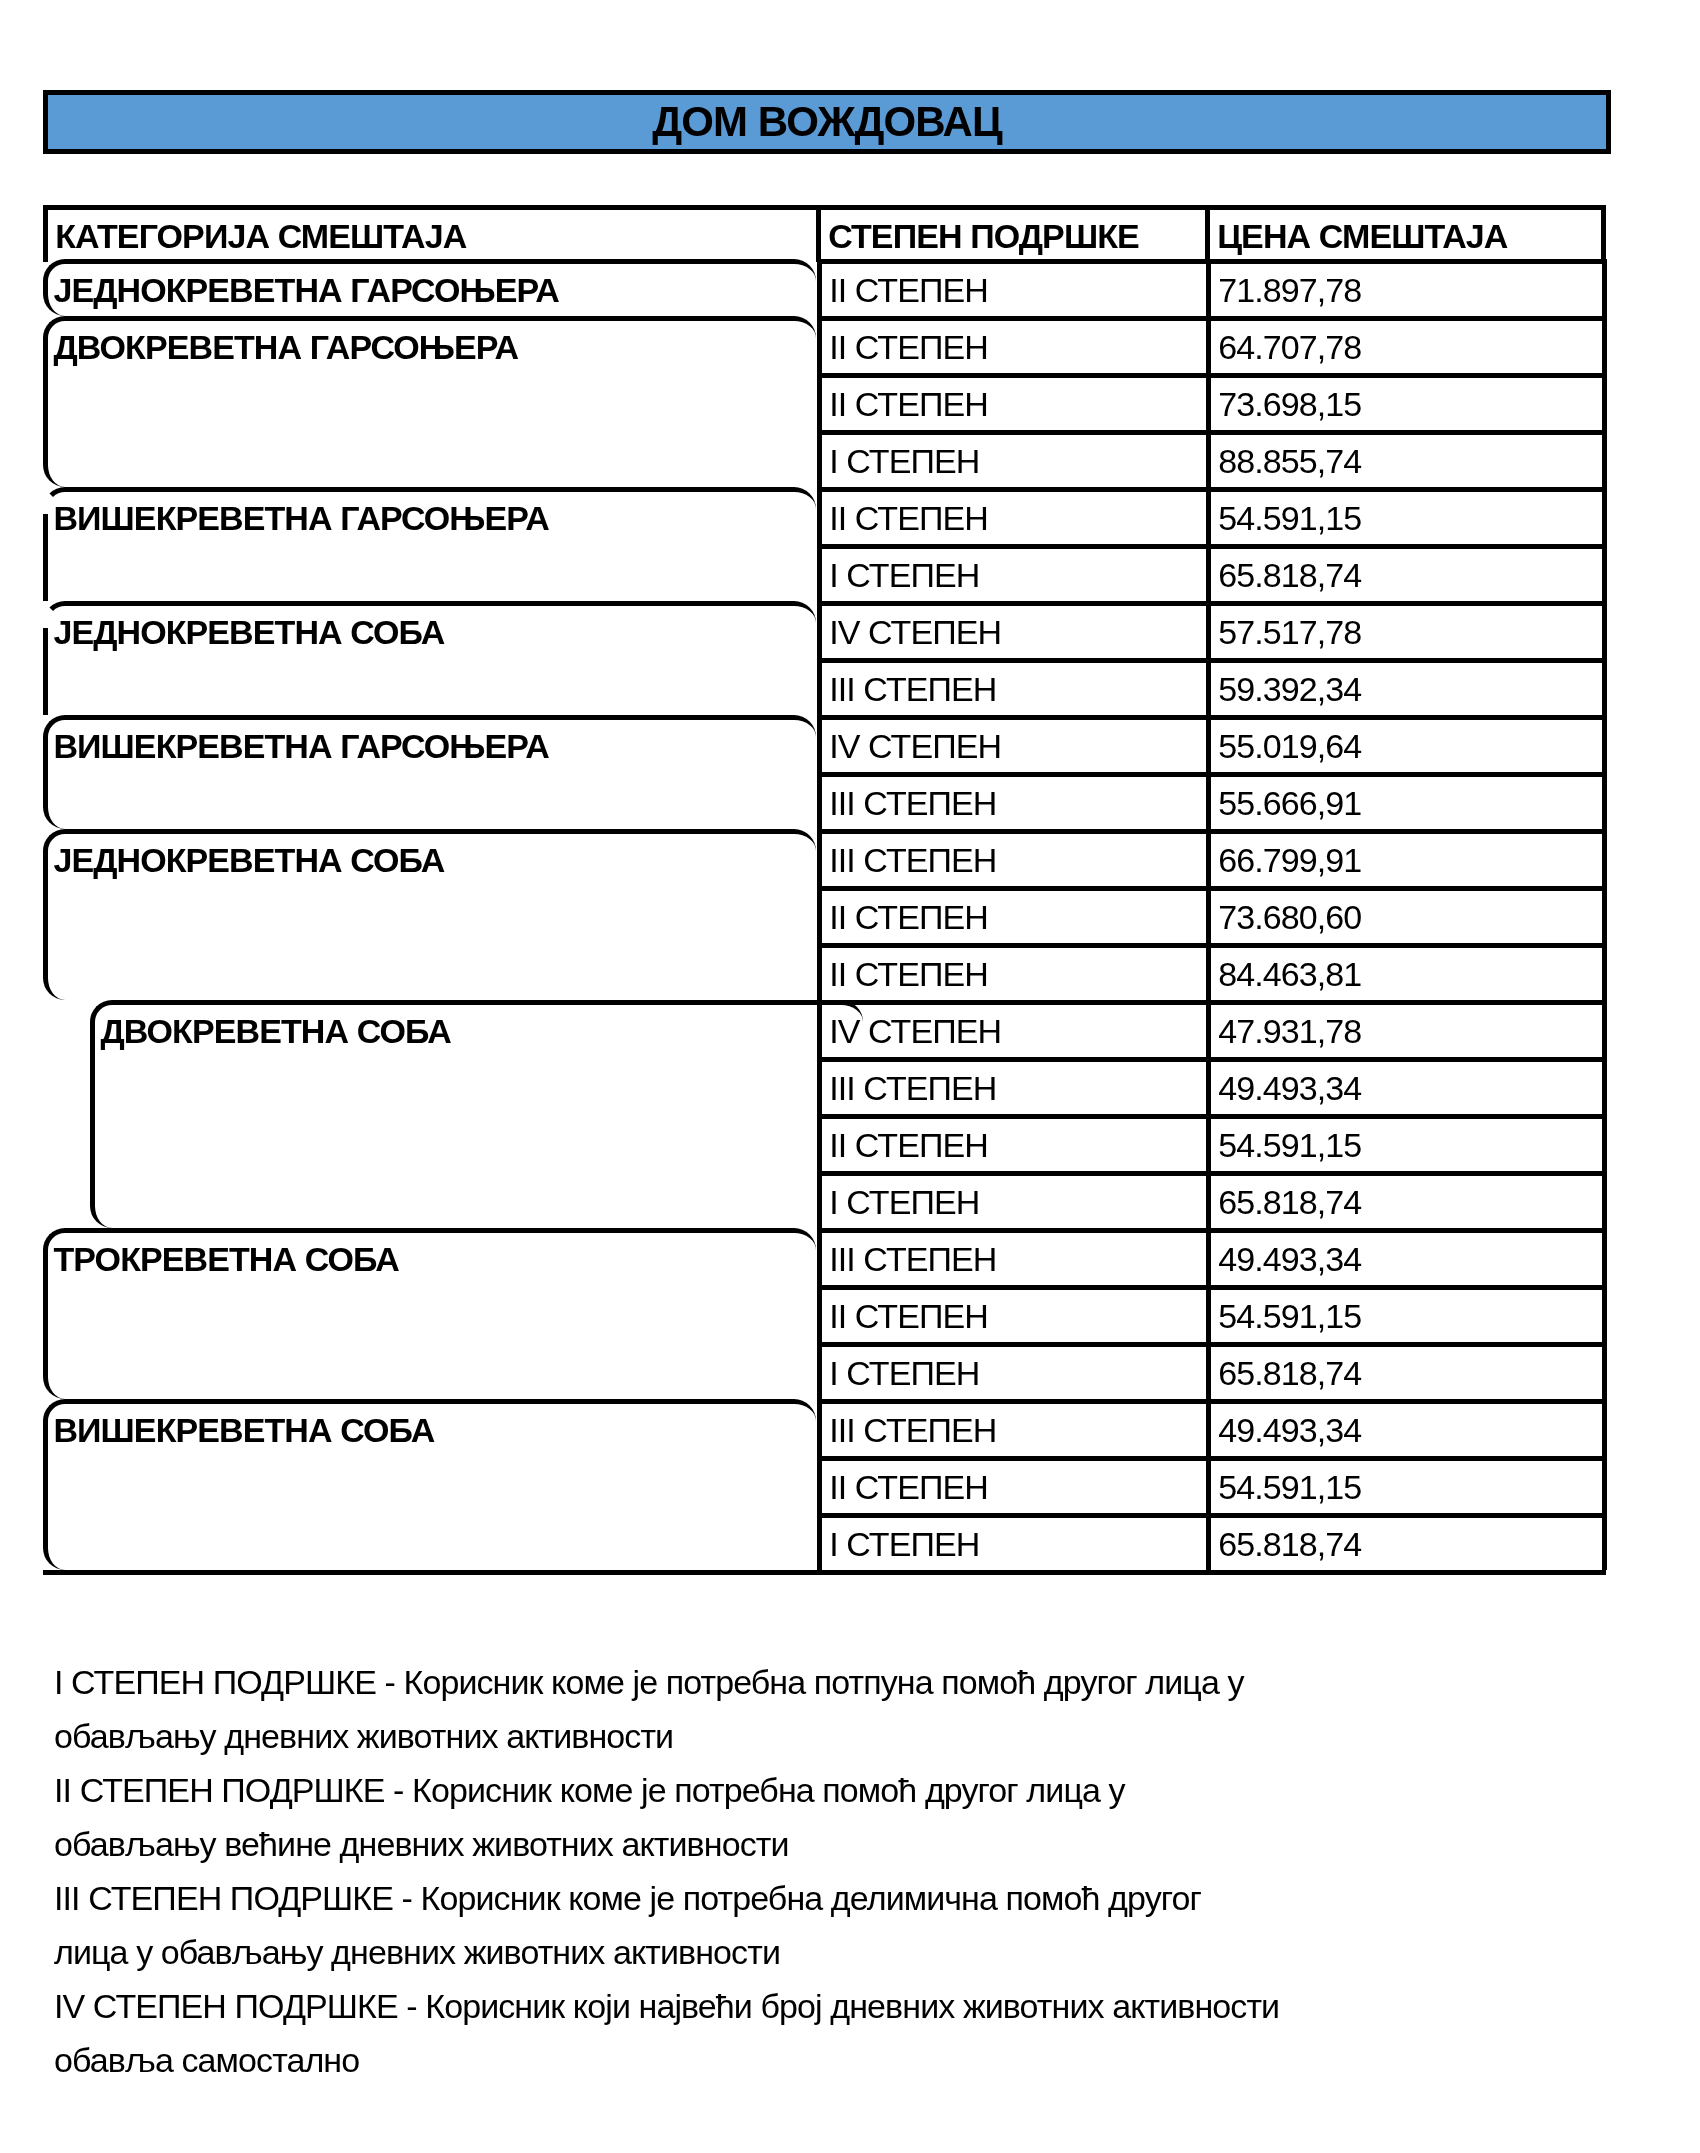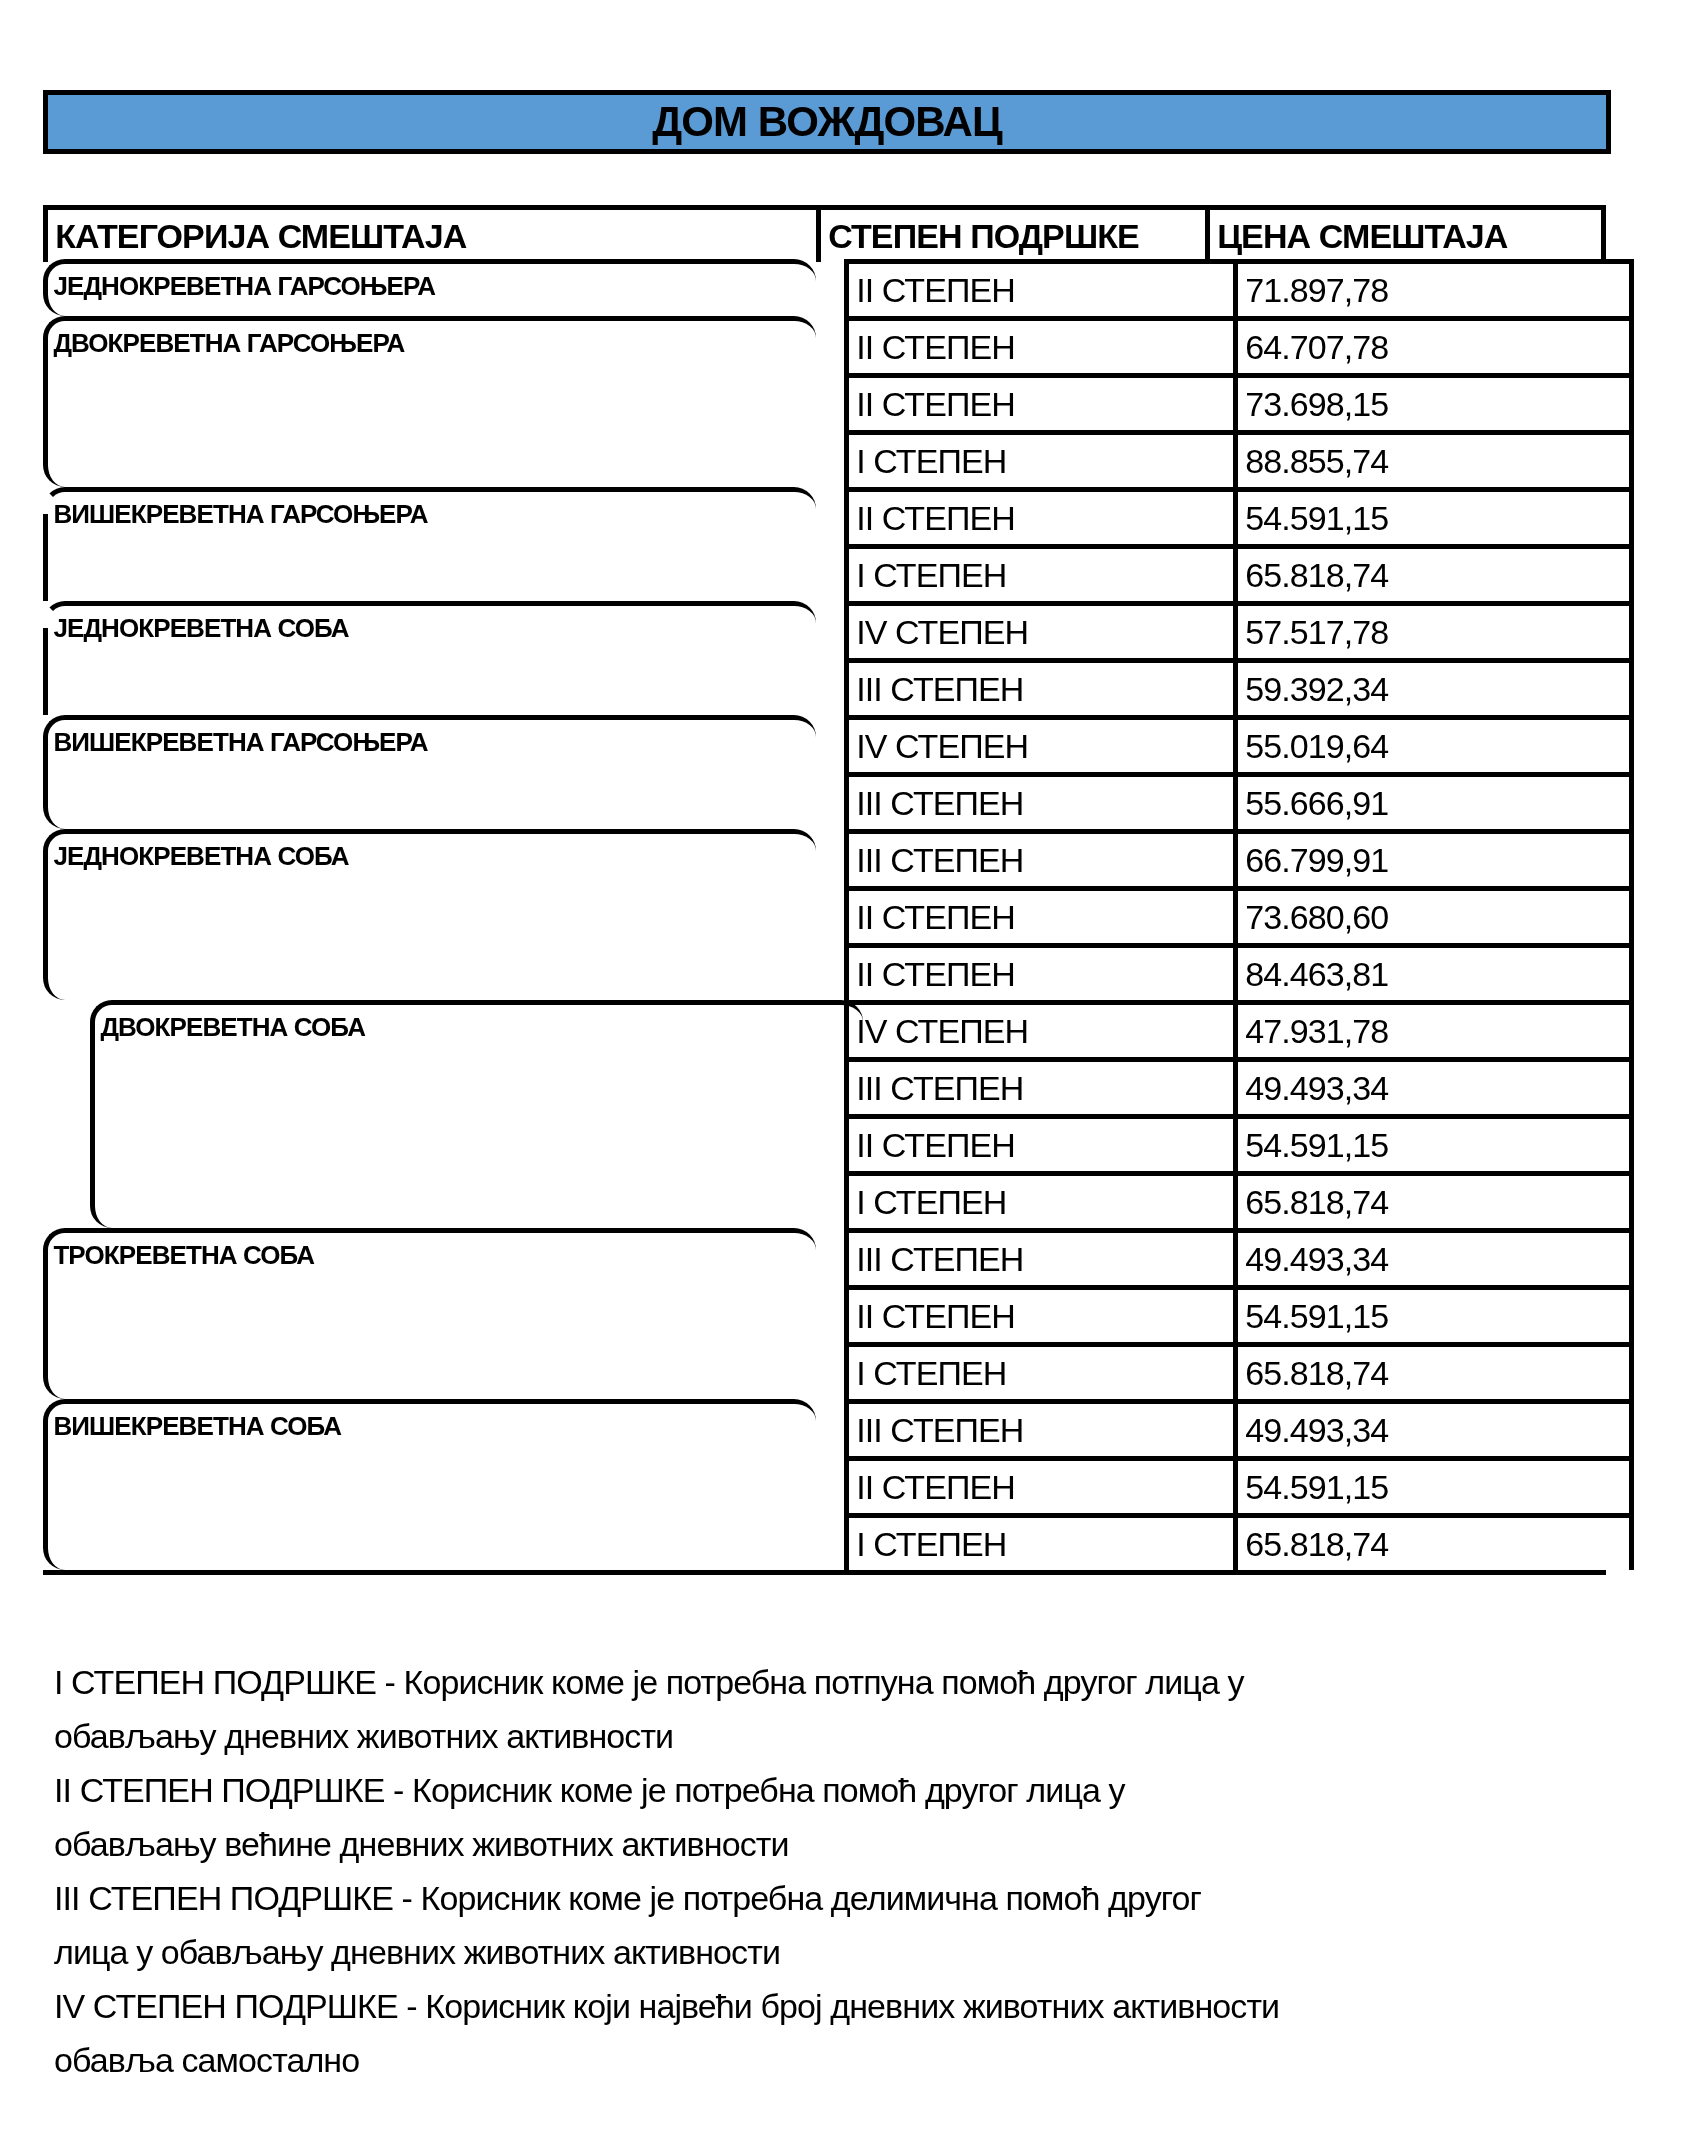--- a/index.html
+++ b/index.html
@@ -22,29 +22,29 @@
   .cell {
     box-sizing: border-box; height: 57px; display: flex; align-items: center;
     font-size: 34px; padding-left: 7.2px; white-space: nowrap; letter-spacing: -0.9px;
   }
   .c1 { width: 773px; font-weight: bold; }
   .c2 { width: 389px; }
   .c3 { width: 401px; }
   .cat-cell {
     position: absolute; left: 0; top: 0; width: 773px; box-sizing: border-box;
     border-left: 5.4px solid #000; border-top: 5.4px solid #000;
-    font-weight: bold; font-size: 26px; letter-spacing: -0.9px;
+    font-weight: bold; font-size: 34px; letter-spacing: -0.9px;
     padding: 7.2px 0 0 5.4px; white-space: nowrap; border-radius: 22px;
   }
   .cat-cell.gap { border-left-color: transparent; }
   .gap-fill {
     position: absolute; left: -5.4px; width: 5.4px; background: #000; bottom: 0;
   }
   .sub-cells {
-    position: absolute; left: 801px; top: 0; width: 790px;
+    position: absolute; left: 774px; top: 0; width: 790px;
   }
   .sub-row { display: flex; height: 57px; }
   .sub-row .cell { border-top: 5.4px solid #000; border-left: 5.4px solid #000; }
   .sub-row .c3 { border-right: 5.4px solid #000; }
   .header-row .cell {
     border-top: 5.4px solid #000; border-left: 5.4px solid #000; font-weight: bold;
   }
   .header-row .c3 { border-right: 5.4px solid #000; }
   .group { position: relative; }
   .table-bottom { height: 5.4px; background: #000; }

